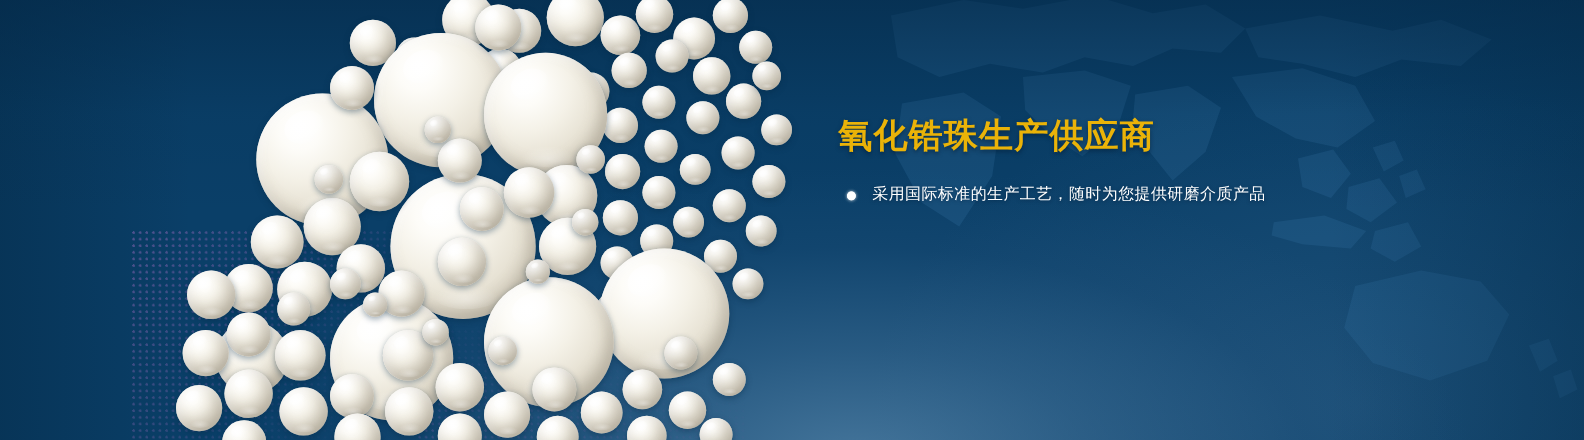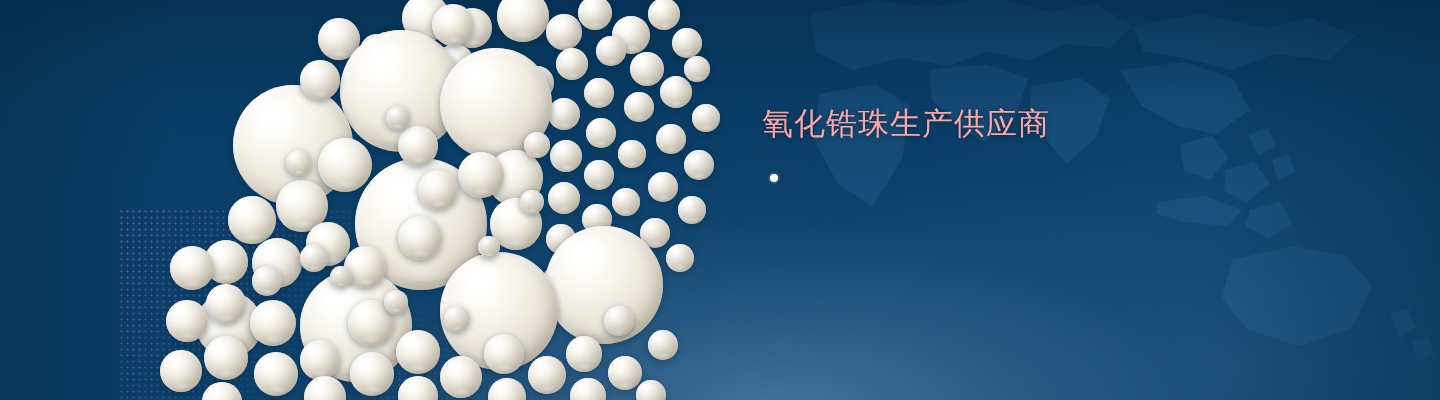--- a/index.html
+++ b/index.html
@@ -147,25 +147,25 @@
   }
 
   
   .copy {
     position: absolute;
     left: 762px;
     top: 104px;
     width: 600px;
   }
   .headline {
-    color: #fca5a5;
+    color: #eab308;
     font-size: 31px;
     line-height: 40px;
     letter-spacing: 1px;
-    font-weight: normal;
+    font-weight: bold;
     margin: 0 0 22px 0;
     text-shadow: 0 1px 4px rgba(0,24,48,0.55);
     white-space: nowrap;
   }
   .bullets {
     list-style: none;
     margin: 0;
     padding: 0;
   }
   .bullet {
@@ -335,16 +335,20 @@
     <div class="bead" style="left:524px; top:132px; width:26px; height:26px;"></div>
   </div>
 
   <div class="copy">
     <h1 class="headline">氧化锆珠生产供应商</h1>
 
     <ul class="bullets">
       <li class="bullet">
         <span class="dot"></span>
       </li>
+      <li class="bullet">
+        <span class="dot"></span>
+        <span>采用国际标准的生产工艺，随时为您提供研磨介质产品</span>
+      </li>
     </ul>
   </div>
 
 </div>
 
 </body></html>

